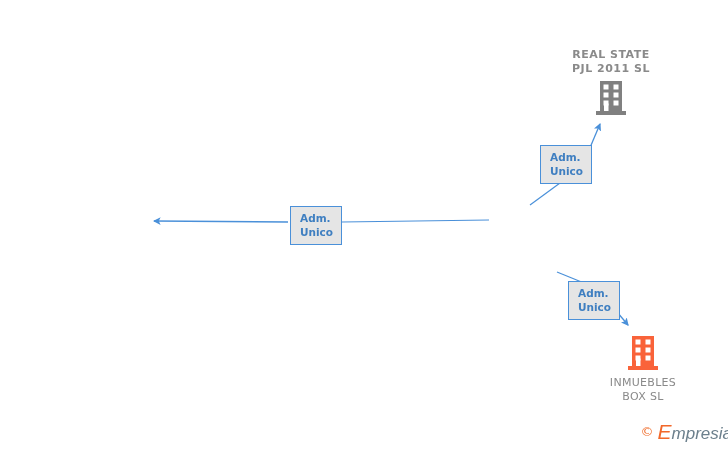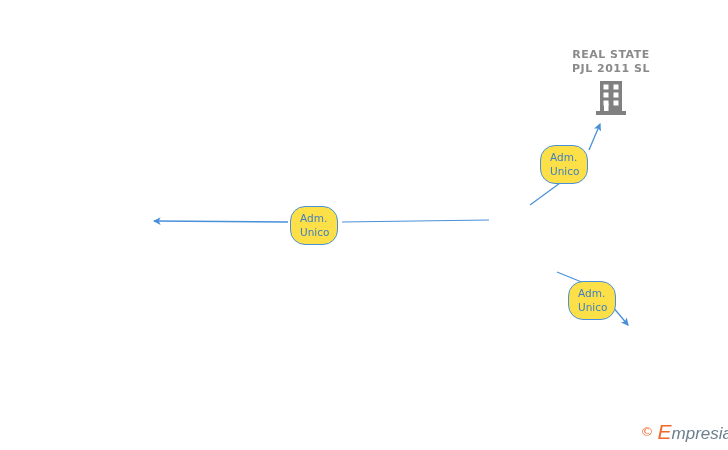--- a/index.html
+++ b/index.html
@@ -51,29 +51,30 @@
     margin-bottom: 3px;
     font-weight: bold;
     letter-spacing: 0.5px;
   }
 
   
   .chip {
     position: absolute;
     box-sizing: border-box;
     border: 1.3px solid #4a90d9;
-    border-radius: 15px;
-    background: #fde047;
+    border-radius: 0;
+    background: #e5e5e5;
     color: #3f7fc1;
     font-size: 10.5px;
     line-height: 14px;
     padding: 4px 8px 5px 9px;
     text-align: left;
     white-space: pre-line;
     box-shadow: 0 0 0 0 rgba(0,0,0,0);
+    font-weight: bold;
   }
 
   
   #watermark {
     position: absolute;
     right: 8px;
     bottom: 8px;
     display: flex;
     align-items: center;
     gap: 4px;
@@ -137,20 +138,37 @@
         <rect x="17.5" y="13.5" width="5" height="5" fill="#ffffff"></rect>
         <rect x="7.5" y="21.5" width="5" height="5" fill="#ffffff"></rect>
         <rect x="17.5" y="21.5" width="5" height="5" fill="#ffffff"></rect>
         <rect x="8" y="24.5" width="4.5" height="7.5" fill="#ffffff"></rect>
       </svg>
     </span>
   </div>
 
 
 
+  <div class="node" style="left:631px; top:334px;">
+    <span class="icon-wrap">
+      <svg width="30" height="38" viewBox="0 0 30 38" xmlns="http://www.w3.org/2000/svg">
+        <rect x="4" y="2" width="22" height="30" fill="#f9633a"></rect>
+        <rect x="0" y="32" width="30" height="4" fill="#f9633a"></rect>
+        <rect x="7.5" y="5.5" width="5" height="5" fill="#ffffff"></rect>
+        <rect x="17.5" y="5.5" width="5" height="5" fill="#ffffff"></rect>
+        <rect x="7.5" y="13.5" width="5" height="5" fill="#ffffff"></rect>
+        <rect x="17.5" y="13.5" width="5" height="5" fill="#ffffff"></rect>
+        <rect x="7.5" y="21.5" width="5" height="5" fill="#ffffff"></rect>
+        <rect x="17.5" y="21.5" width="5" height="5" fill="#ffffff"></rect>
+        <rect x="8" y="24.5" width="4.5" height="7.5" fill="#ffffff"></rect>
+      </svg>
+    </span>
+    <span class="label">INMUEBLES
+BOX SL</span>
+  </div>
 
   <div class="chip" style="left:528px; top:145px;">Adm.
 Unico</div>
 
   <div class="chip" style="left:278px; top:206px;">Adm.
 Unico</div>
 
   <div class="chip" style="left:556px; top:281px;">Adm.
 Unico</div>
 

